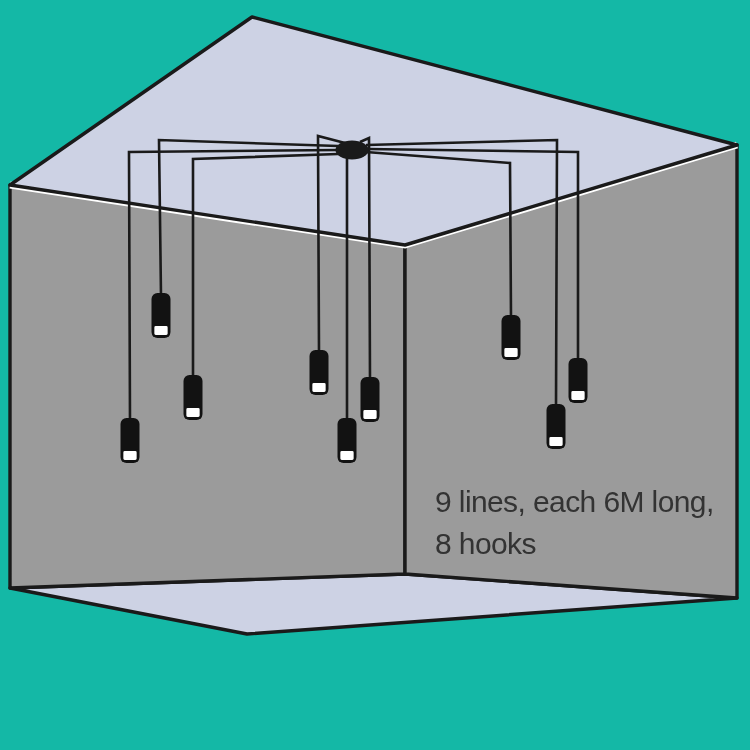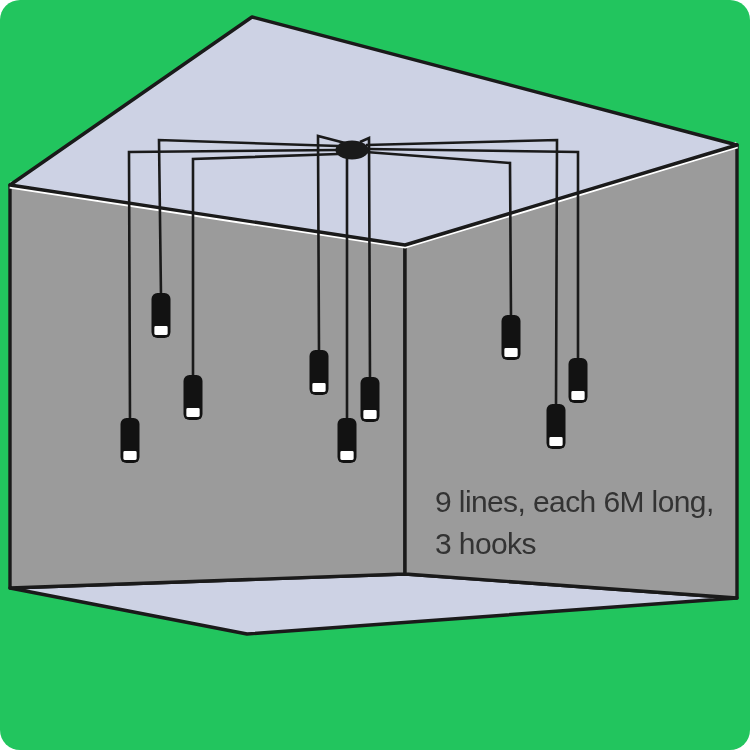--- a/index.html
+++ b/index.html
@@ -5,23 +5,22 @@
   html, body {
     margin: 0;
     padding: 0;
     background: #ffffff;
     font-family: "Liberation Sans", "DejaVu Sans", sans-serif;
   }
   .stage {
     position: relative;
     width: 750px;
     height: 750px;
-    background: #22c55e;
+    background: #14b8a6;
     overflow: hidden;
-    border-radius: 20px;
   }
   #scene {
     position: absolute;
     left: 0;
     top: 0;
     width: 750px;
     height: 750px;
     display: block;
   }
   .caption {
@@ -70,15 +69,15 @@
       <rect x="362.25" y="409" width="15.5" height="11" rx="2.5" fill="#ffffff" stroke="#121212" stroke-width="2.2"></rect>
       <rect x="501.5" y="315" width="19" height="45" rx="6" fill="#121212"></rect>
       <rect x="503.25" y="347" width="15.5" height="11" rx="2.5" fill="#ffffff" stroke="#121212" stroke-width="2.2"></rect>
       <rect x="546.5" y="404" width="19" height="45" rx="6" fill="#121212"></rect>
       <rect x="548.25" y="436" width="15.5" height="11" rx="2.5" fill="#ffffff" stroke="#121212" stroke-width="2.2"></rect>
       <rect x="568.5" y="358" width="19" height="45" rx="6" fill="#121212"></rect>
       <rect x="570.25" y="390" width="15.5" height="11" rx="2.5" fill="#ffffff" stroke="#121212" stroke-width="2.2"></rect>
     </svg>
   <div class="caption" style="color: rgb(51, 51, 51);">
     <div>9 lines, each 6M long,</div>
-    <div>3 hooks</div>
+    <div>8 hooks</div>
   </div>
 </div>
 
 </body></html>

